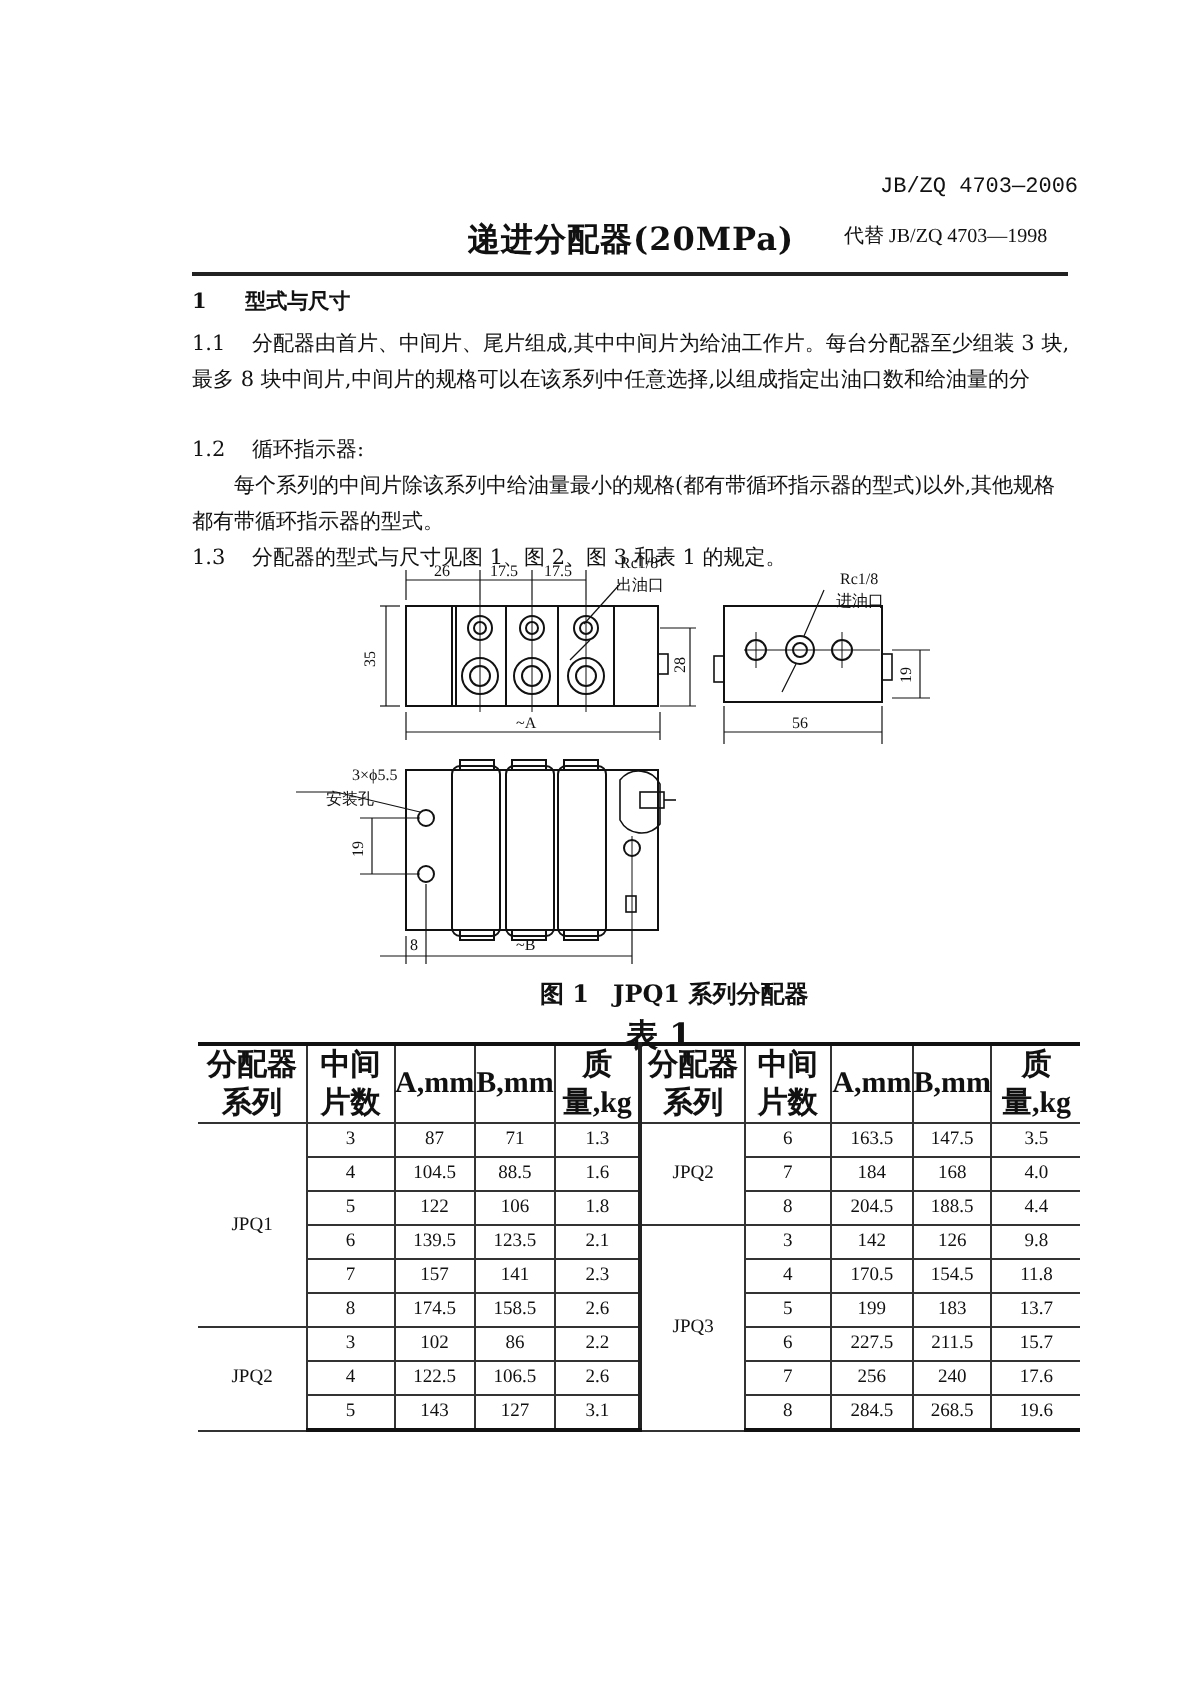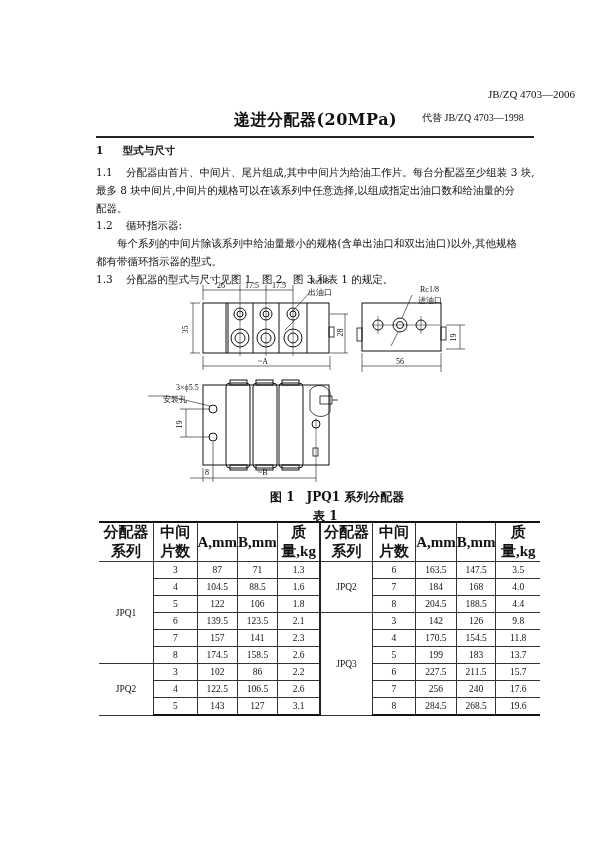--- a/index.html
+++ b/index.html
@@ -1,27 +1,27 @@
 <!DOCTYPE html>
 <html><head>
 <meta charset="utf-8">
 <style>
   html, body { margin: 0; padding: 0; background: #ffffff; }
   body { width: 600px; height: 849px; position: relative; overflow: hidden;
          font-family: "DejaVu Serif", "Liberation Serif", serif; color: #111; }
   .abs { position: absolute; }
-  .std-no { font-size: 11px; font-family: Liberation Serif, serif; margin-left: 48px; }
+  .std-no { font-size: 11px; font-family: Liberation Mono, monospace; }
   .std-rep { font-size: 10px; font-family: "Liberation Serif", serif; }
   .title { font-size: 16px; font-weight: bold; letter-spacing: 0.5px; }
   .hrule { height: 1.5px; background: #222; }
   .sec-head { font-size: 10.5px; font-weight: bold; }
   .para { font-size: 10.5px; line-height: 18px; width: 440px; }
   .para .num { display: inline-block; width: 30px; }
   .caption { font-size: 12px; font-weight: bold; }
-  .tcap { font-size: 12px; font-weight: bold; }
+  .tcap { font-size: 16px; font-weight: bold; }
   table.spec { position: absolute; left: 99px; top: 521px; width: 441px;
                border-collapse: collapse; font-size: 9.5px; font-family: "Liberation Serif", serif; }
   table.spec th, table.spec td { border: 1px solid #333; text-align: center; height: 16px; padding: 0; }
   table.spec th { font-weight: bold; font-size: 15px; height: 19px; }
   table.spec tr:first-child th { border-top: 2px solid #111; }
   table.spec tr:last-child td { border-bottom: 2px solid #111; }
   table.spec th:first-child, table.spec td.first { border-left: none; }
   table.spec th:last-child, table.spec td.last { border-right: none; }
   table.spec .divider { border-right: 2px solid #222; }
   .dim { font-size: 8px; font-family: "Liberation Serif", serif; }
@@ -36,26 +36,25 @@
 
 <div class="abs sec-head" style="left:96px; top:144px;">
   <span>1</span>
   <span style="display:inline-block;width:12px;"></span>
   <span>型式与尺寸</span>
 </div>
 
 <div class="abs para" style="left:96px; top:163px;">
   <div><span class="num">1.1</span><span>分配器由首片、中间片、尾片组成,其中中间片为给油工作片。每台分配器至少组装 3 块,</span></div>
   <div><span>最多 8 块中间片,中间片的规格可以在该系列中任意选择,以组成指定出油口数和给油量的分</span></div>
-  <div><span>配器。</span></div>
 </div>
 
 <div class="abs para" style="left:96px; top:216px;">
   <div><span class="num">1.2</span><span>循环指示器:</span></div>
-  <div style="text-indent:21px;"><span>每个系列的中间片除该系列中给油量最小的规格(含单出油口和双出油口)以外,其他规格</span></div>
+  <div style="text-indent:21px;"><span>每个系列的中间片除该系列中给油量最小的规格(都有带循环指示器的型式)以外,其他规格</span></div>
   <div><span>都有带循环指示器的型式。</span></div>
   <div><span class="num">1.3</span><span>分配器的型式与尺寸见图 1、图 2、图 3 和表 1 的规定。</span></div>
 </div>
 
 <svg class="abs" style="left:0; top:0;" width="600" height="510">
   <g stroke="#111" fill="none" stroke-width="1">
 
     <rect x="203" y="303" width="126" height="50"></rect>
     <line x1="226" y1="303" x2="226" y2="353"></line>
     <line x1="228" y1="303" x2="228" y2="353"></line>

